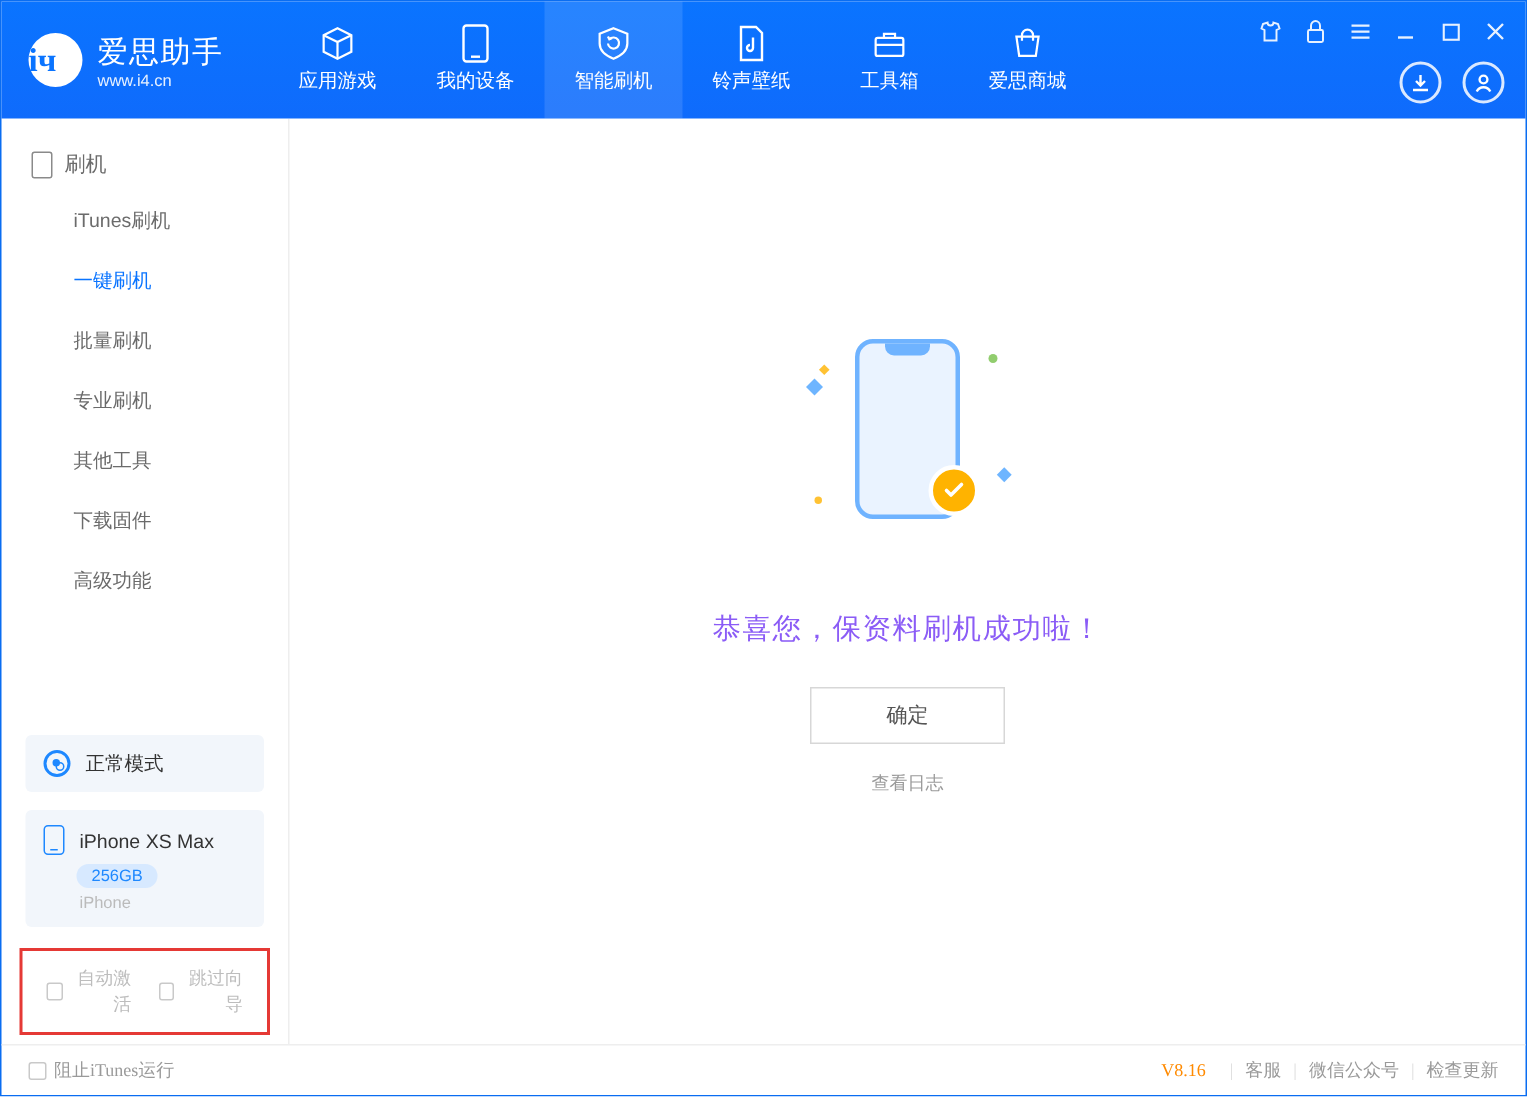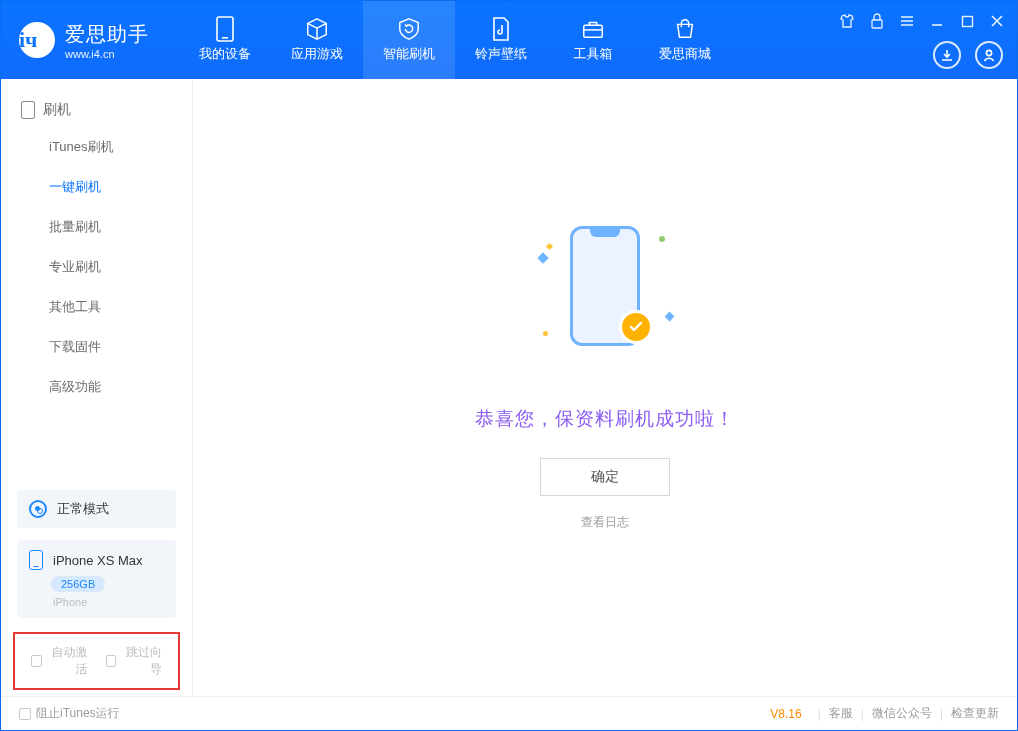--- a/index.html
+++ b/index.html
@@ -59,21 +59,21 @@
   .s1{left:4px;top:40px;background:#4aa3ff;transform:rotate(45deg);}
   .s2{left:12px;top:30px;width:5px;height:5px;background:#ffb300;transform:rotate(45deg);}
   .s3{right:10px;top:22px;width:6px;height:6px;border-radius:50%;background:#75c04a;}
   .s4{right:2px;bottom:44px;width:7px;height:7px;background:#4aa3ff;transform:rotate(45deg);}
   .s5{left:8px;bottom:28px;width:5px;height:5px;border-radius:50%;background:#ffb300;}
   .success-msg { margin-top:42px; font-size:19px; letter-spacing:1px; color:#8b5cf6; }
   .ok-btn { margin-top:26px; width:130px; height:38px; border:1px solid #d7d7d7; background:#fff; font-size:14px; color:#555; cursor:pointer; }
   .log-link { margin-top:18px; font-size:12px; color:#9a9a9a; cursor:pointer; }
 
   
-  .footer { height:34px; border-top:1px solid #eee; display:flex; align-items:center; padding:0 18px; font-size:12px; color:#9a9a9a; }
+  .footer { height:34px; border-top:1px solid #eee; display:flex; align-items:center; padding:0 18px; font-size:12px; color:#9a9a9a;font-family:Liberation Serif, serif; }
   .footer-right { margin-left:auto; display:flex; align-items:center; gap:8px;justify-content:space-between; }
   .fsep { color:#ddd; }
   .flink { cursor:pointer; }
   .version { color:#ff8a00; margin-right:8px;}
 </style>
 </head>
 <body>
 
 <div class="app">
 
@@ -84,35 +84,35 @@
       </div>
       <div class="brand-text">
         <div class="brand-title">爱思助手</div>
         <div class="brand-sub">www.i4.cn</div>
       </div>
     </div>
 
     <div class="tabs">
       <div class="tab">
         <span class="tab-icon">
+          <svg width="26" height="26" viewBox="0 0 26 26">
+              <path d="M13 2 L23 7 L23 19 L13 24 L3 19 L3 7 Z" fill="none" stroke="#fff" stroke-width="1.6"></path>
+              <path d="M3 7 L13 12 L23 7 M13 12 L13 24" stroke="#fff" stroke-width="1.6" fill="none"></path>
+            </svg>
+        </span>
+        <span class="tab-label">应用游戏</span>
+      </div>
+      <div class="tab">
+        <span class="tab-icon">
           <svg width="22" height="26" viewBox="0 0 22 26">
               <rect x="3" y="1" width="16" height="24" rx="2" fill="none" stroke="#fff" stroke-width="1.6"></rect>
               <rect x="8" y="21" width="6" height="1.6" fill="#fff"></rect>
             </svg>
         </span>
         <span class="tab-label">我的设备</span>
-      </div>
-      <div class="tab">
-        <span class="tab-icon">
-          <svg width="26" height="26" viewBox="0 0 26 26">
-              <path d="M13 2 L23 7 L23 19 L13 24 L3 19 L3 7 Z" fill="none" stroke="#fff" stroke-width="1.6"></path>
-              <path d="M3 7 L13 12 L23 7 M13 12 L13 24" stroke="#fff" stroke-width="1.6" fill="none"></path>
-            </svg>
-        </span>
-        <span class="tab-label">应用游戏</span>
       </div>
       <div class="tab active">
         <span class="tab-icon">
           <svg width="26" height="26" viewBox="0 0 26 26">
               <path d="M13 2 L23 6 v7 c0 6 -5 9 -10 11 C8 22 3 19 3 13 V6 Z" fill="none" stroke="#fff" stroke-width="1.6"></path>
               <path d="M9 13 a4 4 0 1 0 1 -3" fill="none" stroke="#fff" stroke-width="1.6"></path>
               <path d="M9 8 l1 2 l2 -1" fill="none" stroke="#fff" stroke-width="1.6"></path>
             </svg>
         </span>
         <span class="tab-label">智能刷机</span>

